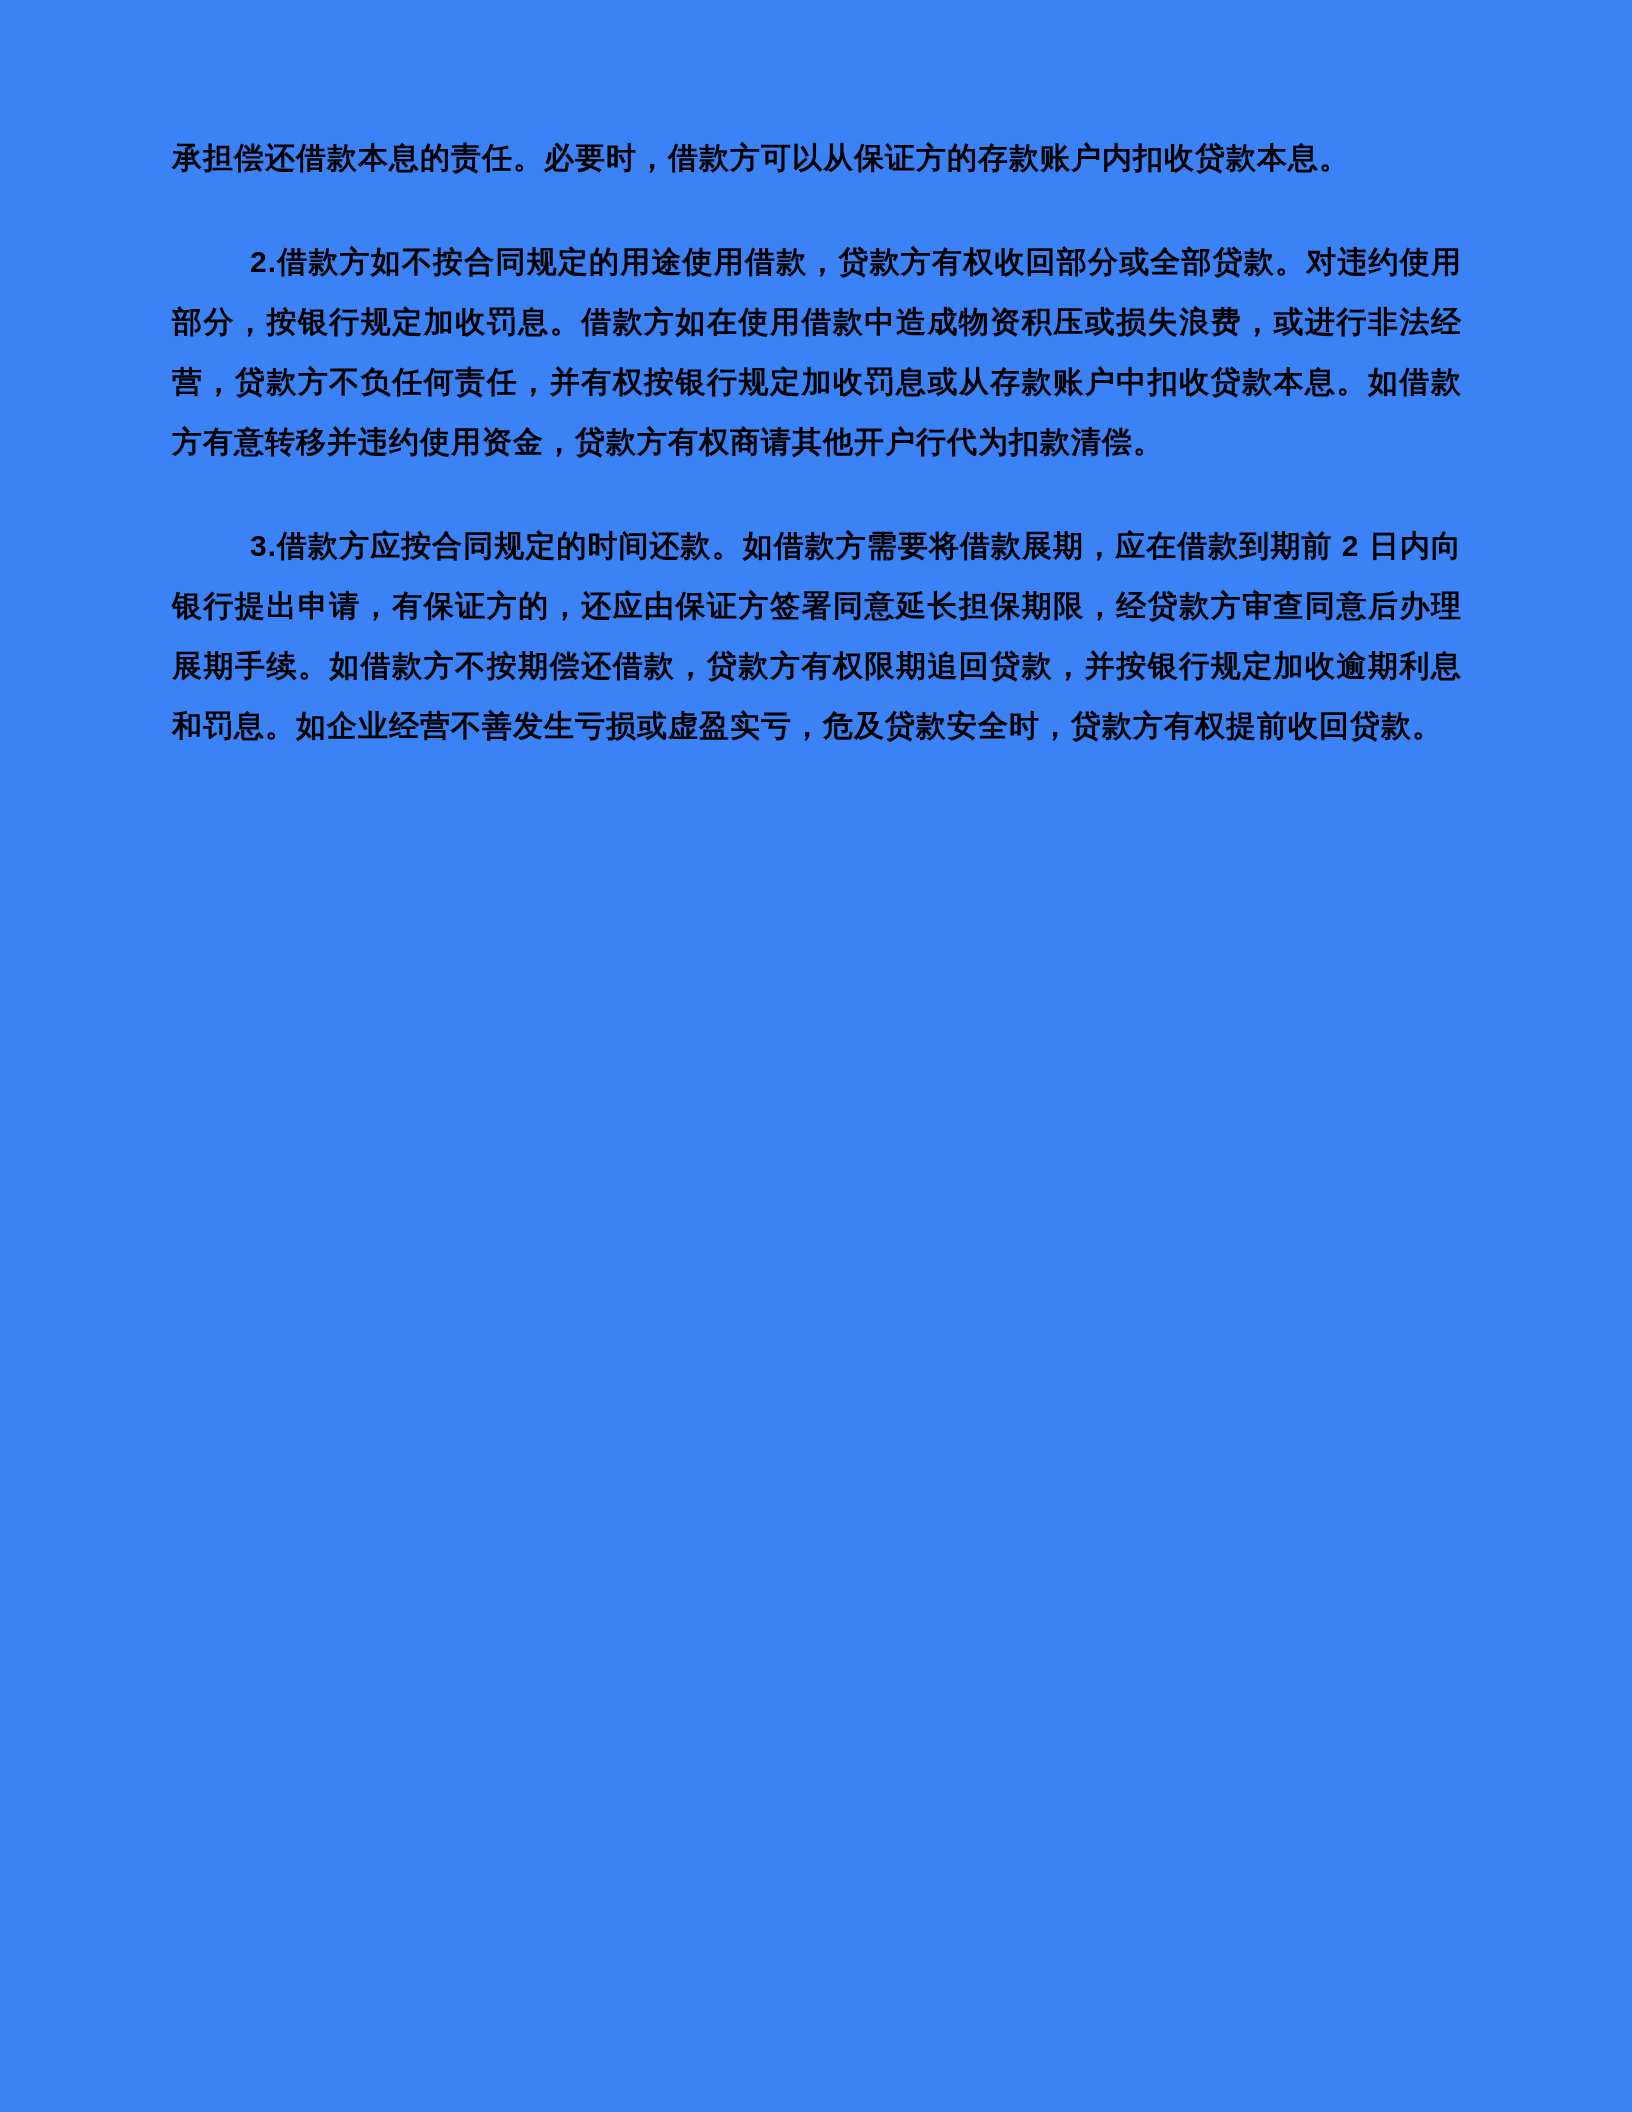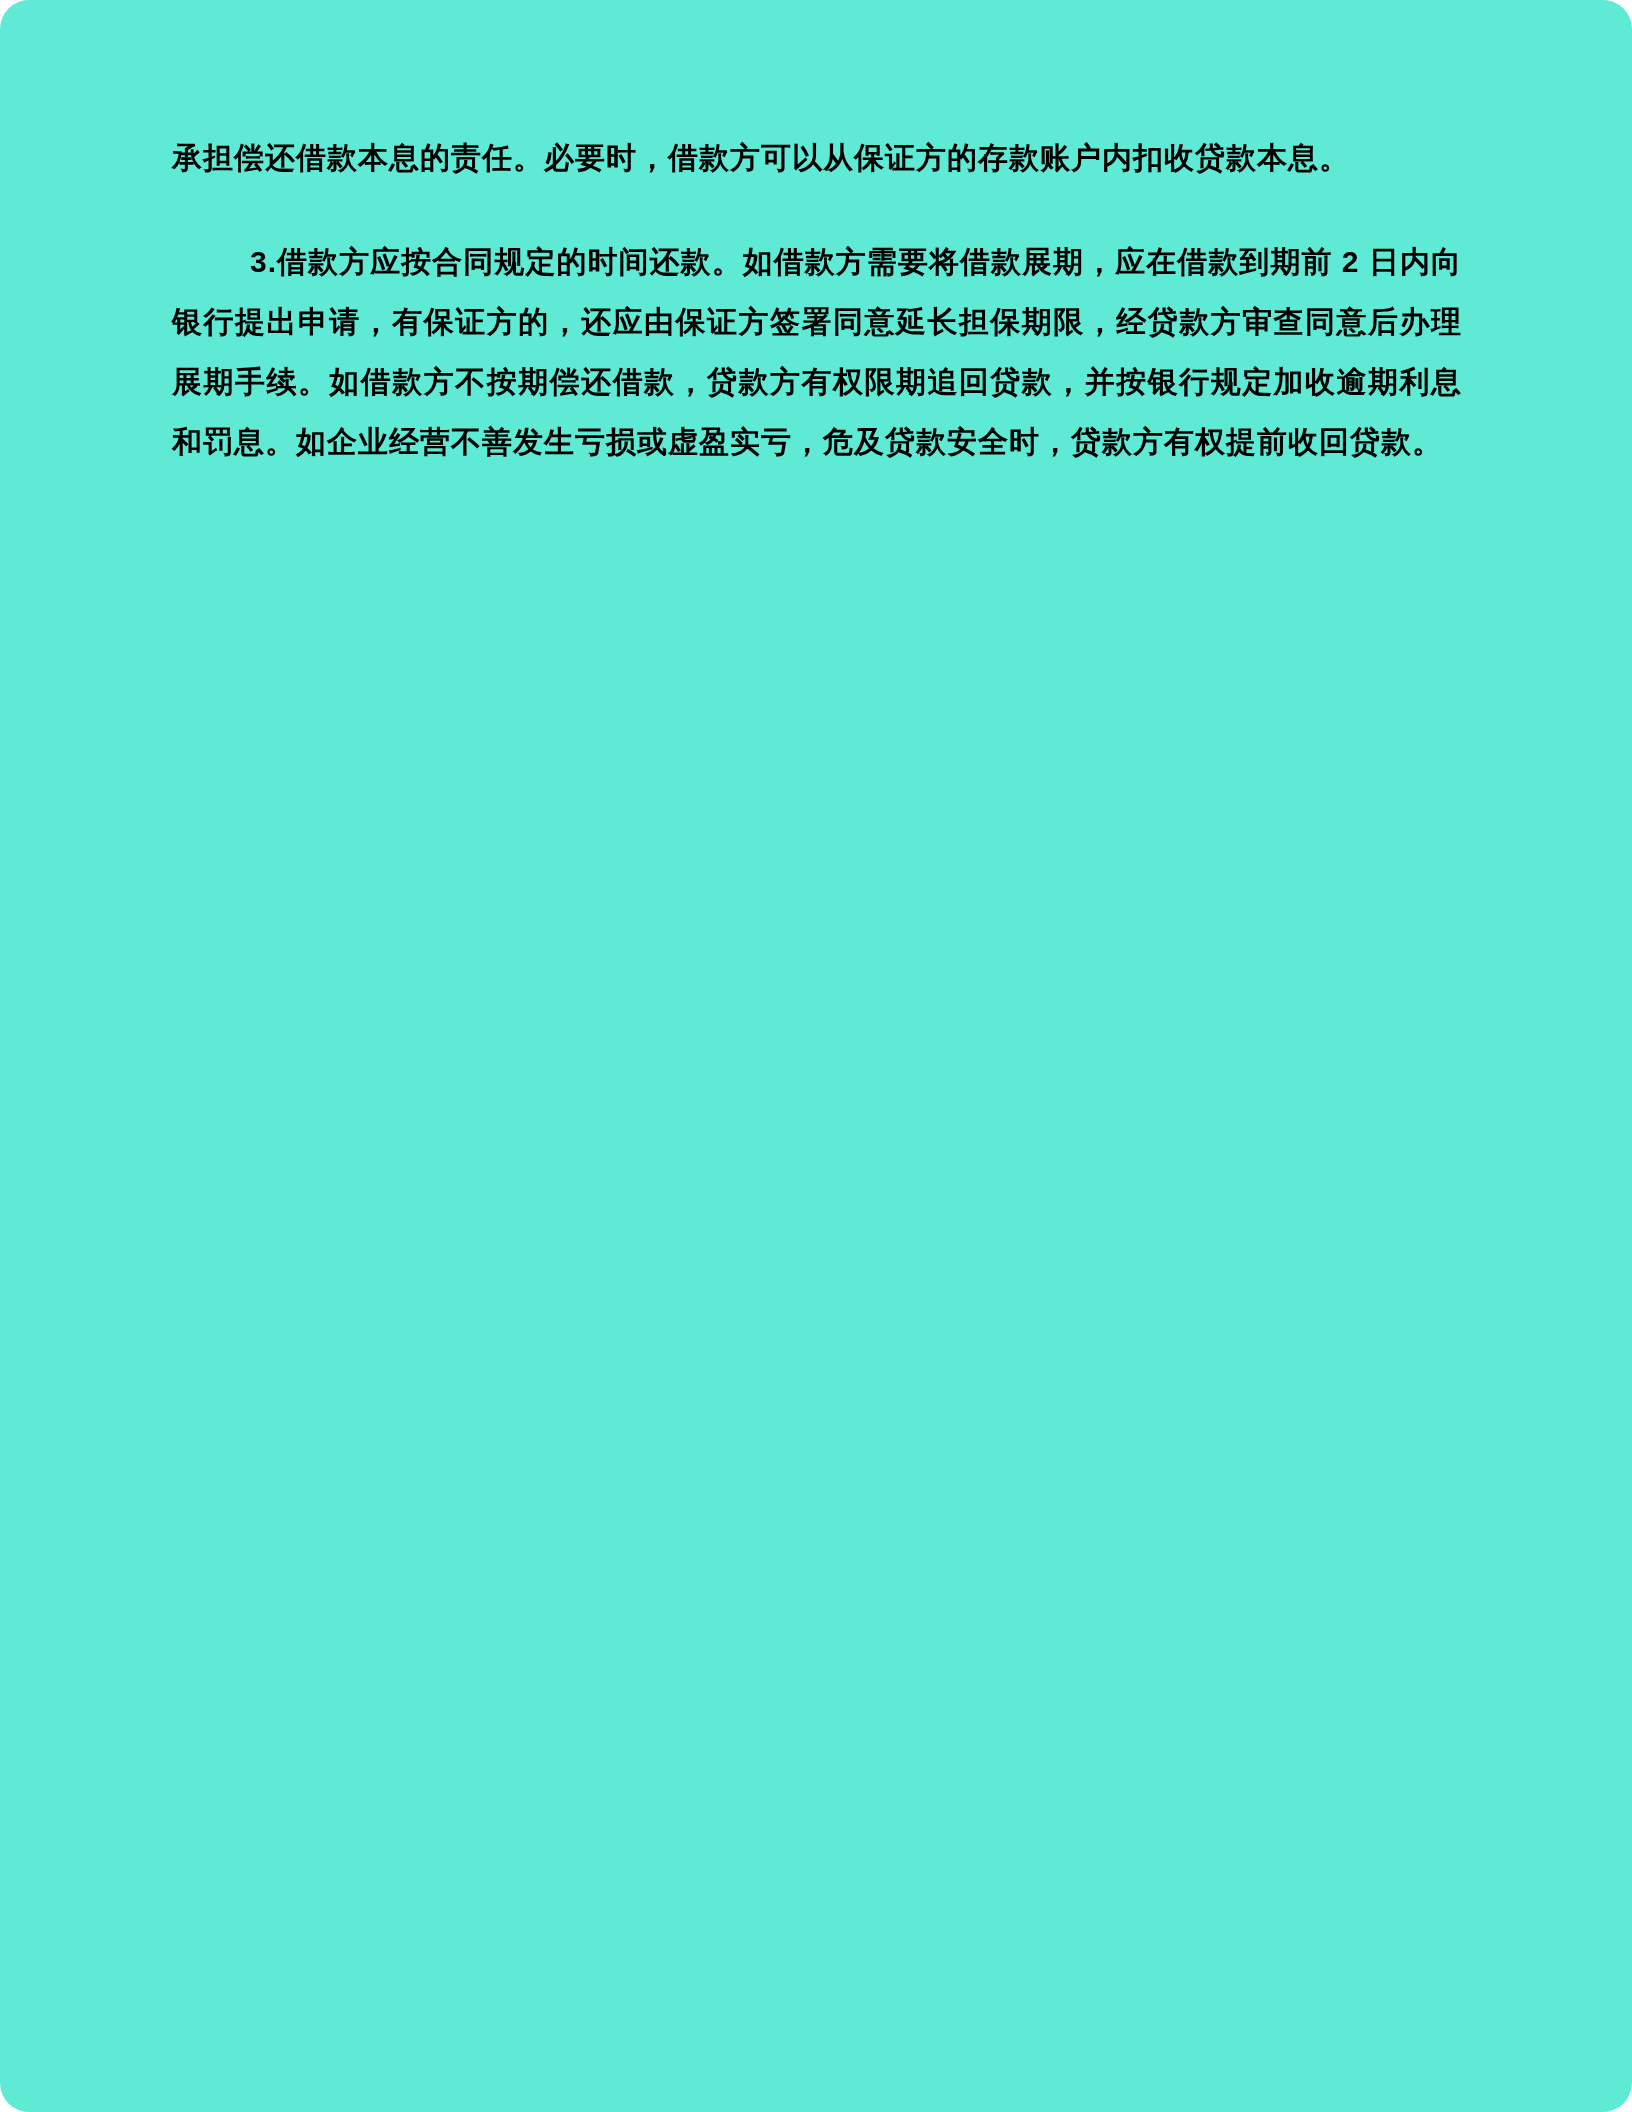--- a/index.html
+++ b/index.html
@@ -5,40 +5,40 @@
   html, body {
     margin: 0;
     padding: 0;
     background: #ffffff;
   }
   .page {
     position: relative;
     width: 1632px;
     height: 2112px;
     box-sizing: border-box;
-    background: #5eead4;
+    background: #3b82f6;
     color: #000000;
     padding: 128px 170px 60px 172px;
     font-family: "Liberation Sans", "DejaVu Sans", sans-serif;
     font-weight: 700;
     font-size: 30px;
     line-height: 60px;
     overflow: hidden;
-    border-radius: 29px;
   }
   .page p {
     margin: 0 0 44px 0;
     text-align: justify;
     letter-spacing: 1px;
   }
   .page p.indent {
     text-indent: 78px;
   }
 </style>
 </head>
 <body>
 
 <div class="page">
   <div>
       <p>承担偿还借款本息的责任。必要时，借款方可以从保证方的存款账户内扣收贷款本息。</p>
+      <p class="indent">2.借款方如不按合同规定的用途使用借款，贷款方有权收回部分或全部贷款。对违约使用部分，按银行规定加收罚息。借款方如在使用借款中造成物资积压或损失浪费，或进行非法经营，贷款方不负任何责任，并有权按银行规定加收罚息或从存款账户中扣收贷款本息。如借款方有意转移并违约使用资金，贷款方有权商请其他开户行代为扣款清偿。</p>
       <p class="indent">3.借款方应按合同规定的时间还款。如借款方需要将借款展期，应在借款到期前 2 日内向银行提出申请，有保证方的，还应由保证方签署同意延长担保期限，经贷款方审查同意后办理展期手续。如借款方不按期偿还借款，贷款方有权限期追回贷款，并按银行规定加收逾期利息和罚息。如企业经营不善发生亏损或虚盈实亏，危及贷款安全时，贷款方有权提前收回贷款。</p>
     </div>
 </div>
 
 </body></html>

